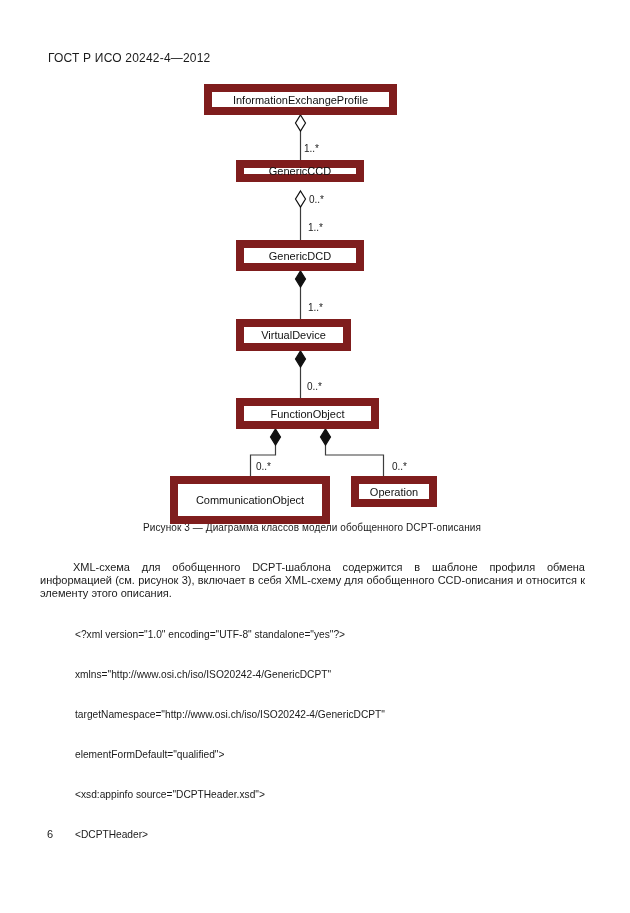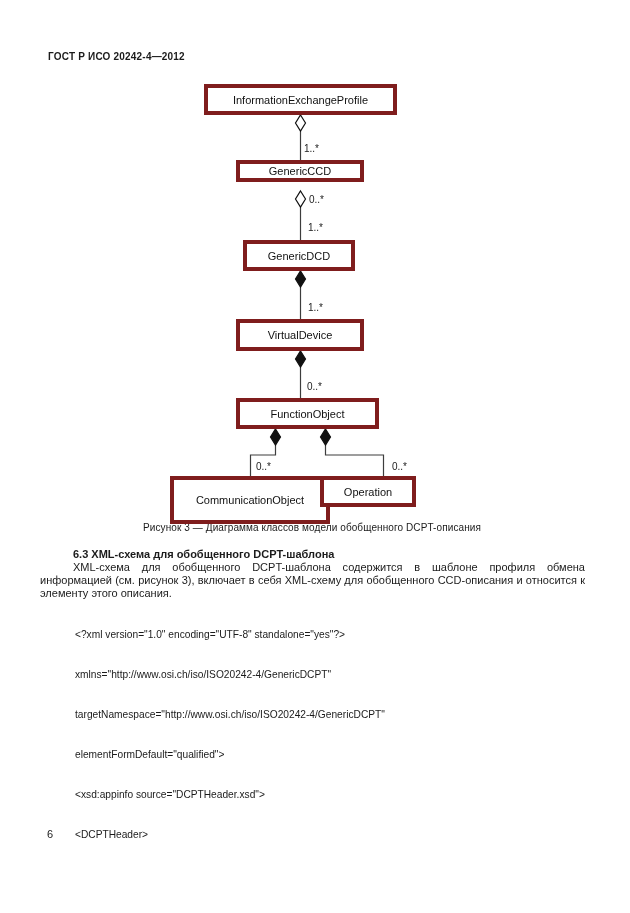--- a/index.html
+++ b/index.html
@@ -7,26 +7,26 @@
   body {
     width: 630px; height: 913px;
     position: relative;
     font-family: "Liberation Sans", sans-serif;
     color: #1b1b1b;
     overflow: hidden;
   }
   .abs { position: absolute; }
   .doc-header {
     left: 48px; top: 51px;
-    font-size: 10px; font-weight: bold; letter-spacing: 0.2px;
+    font-size: 12px; font-weight: normal; letter-spacing: 0.2px;
     white-space: nowrap;
   }
   .uml-box {
     position: absolute;
-    border: 4px solid #7f1d1d;
+    border: 8px solid #7f1d1d;
     background: #fff;
     display: flex; align-items: center; justify-content: center;
     font-size: 11px; color: #111;
     white-space: nowrap;
     z-index: 2;
   }
   .connectors { position: absolute; left: 0; top: 0; z-index: 1; }
   .mult {
     position: absolute;
     font-size: 10px; color: #222;
@@ -84,48 +84,47 @@
         <polygon points="325.5,429 330.5,437 325.5,445 320.5,437" fill="#111"></polygon>
       </g>
     </svg>
 
     <div class="uml-box" style="left:204px;top:84px;width:193px;height:31px">
       <span>InformationExchangeProfile</span>
     </div>
     <div class="uml-box" style="left:236px;top:160px;width:128px;height:22px">
       <span>GenericCCD</span>
     </div>
-    <div class="uml-box" style="left:243px;top:240px;width:112px;height:31px">
+    <div class="uml-box" style="left:236px;top:240px;width:128px;height:31px">
       <span>GenericDCD</span>
     </div>
-    <div class="uml-box" style="left:236px;top:319px;width:128px;height:32px">
+    <div class="uml-box" style="left:236px;top:319px;width:115px;height:32px">
       <span>VirtualDevice</span>
     </div>
     <div class="uml-box" style="left:236px;top:398px;width:143px;height:31px">
       <span>FunctionObject</span>
     </div>
     <div class="uml-box" style="left:170px;top:476px;width:160px;height:48px">
       <span>CommunicationObject</span>
     </div>
-    <div class="uml-box" style="left:320px;top:476px;width:96px;height:31px">
+    <div class="uml-box" style="left:351px;top:476px;width:86px;height:31px">
       <span>Operation</span>
     </div>
 
     <span class="mult" style="left:304px;top:143px">1..*</span>
     <span class="mult" style="left:309px;top:194px">0..*</span>
     <span class="mult" style="left:308px;top:222px">1..*</span>
     <span class="mult" style="left:308px;top:302px">1..*</span>
     <span class="mult" style="left:307px;top:381px">0..*</span>
     <span class="mult" style="left:256px;top:461px">0..*</span>
     <span class="mult" style="left:392px;top:461px">0..*</span>
   </div>
 
   <div class="abs fig-caption">Рисунок 3 — Диаграмма классов модели обобщенного DCPT-описания</div>
 
-  <div class="abs sec-heading">6.3 XML-схема для обобщенного DCPT-шаблона</div>
   <div class="abs body-par">XML-схема для обобщенного DCPT-шаблона содержится в шаблоне профиля обмена информацией (см. рисунок 3), включает в себя XML-схему для обобщенного CCD-описания и относится к элементу этого описания.</div>
 
   <div class="abs code-block">
     <div class="code-line">&lt;?xml version="1.0" encoding="UTF-8" standalone="yes"?&gt;</div>
     <div class="code-line">xmlns="http://www.osi.ch/iso/ISO20242-4/GenericDCPT"</div>
     <div class="code-line">targetNamespace="http://www.osi.ch/iso/ISO20242-4/GenericDCPT"</div>
     <div class="code-line">elementFormDefault="qualified"&gt;</div>
     <div class="code-line">&lt;xsd:appinfo source="DCPTHeader.xsd"&gt;</div>
     <div class="code-line">&lt;DCPTHeader&gt;</div>
     

